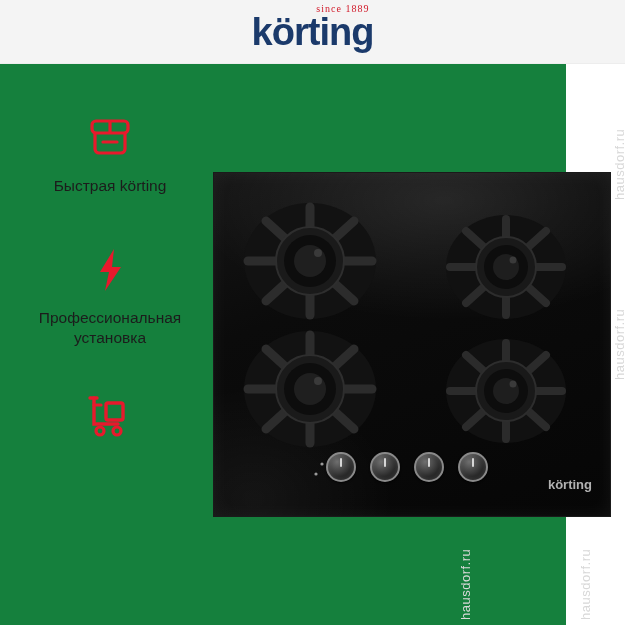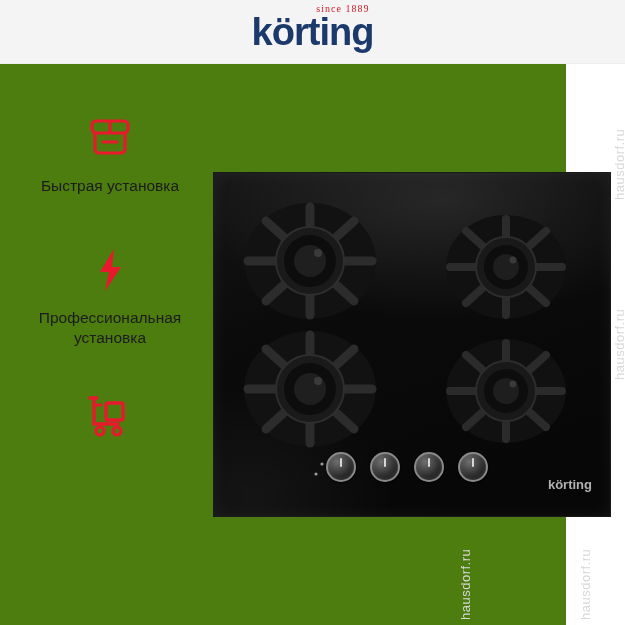--- a/index.html
+++ b/index.html
@@ -11,21 +11,21 @@
     height: 625px;
     background: #ffffff;
     font-family: "Liberation Sans", sans-serif;
     overflow: hidden;
     position: relative;
   }
   .page {
     position: relative;
     width: 566px;
     height: 625px;
-    background: #4d7c0f;
+    background: #15803d;
   }
 
   
   .header {
     position: absolute;
     left: 0; top: 0;
     width: 625px;
     height: 63px;
     background: #f4f4f4;
     border-bottom: 1px solid #ededed;
@@ -190,21 +190,21 @@
 
     <div class="feature feature-1">
       <div class="icon">
         <svg width="50" height="50" viewBox="0 0 50 50" aria-hidden="true">
           <rect x="7" y="8" width="36" height="12" rx="4" fill="none" stroke="#e8192c" stroke-width="3.2"></rect>
           <path d="M10 20 v16 a4 4 0 0 0 4 4 h22 a4 4 0 0 0 4 -4 v-16" fill="none" stroke="#e8192c" stroke-width="3.2"></path>
           <line x1="25" y1="8" x2="25" y2="20" stroke="#e8192c" stroke-width="3.2"></line>
           <line x1="18" y1="29" x2="32" y2="29" stroke="#e8192c" stroke-width="3.2" stroke-linecap="round"></line>
         </svg>
       </div>
-      <div class="label">Быстрая установка</div>
+      <div class="label">Быстрая körting</div>
     </div>
 
     <div class="feature feature-2">
       <div class="icon">
         <svg width="44" height="50" viewBox="0 0 44 50" aria-hidden="true">
           <path d="M26 4 L12 27 h9 l-4 19 L33 22 h-9 z" fill="#e8192c"></path>
         </svg>
       </div>
       <div class="label">Профессиональная установка</div>
     </div>

